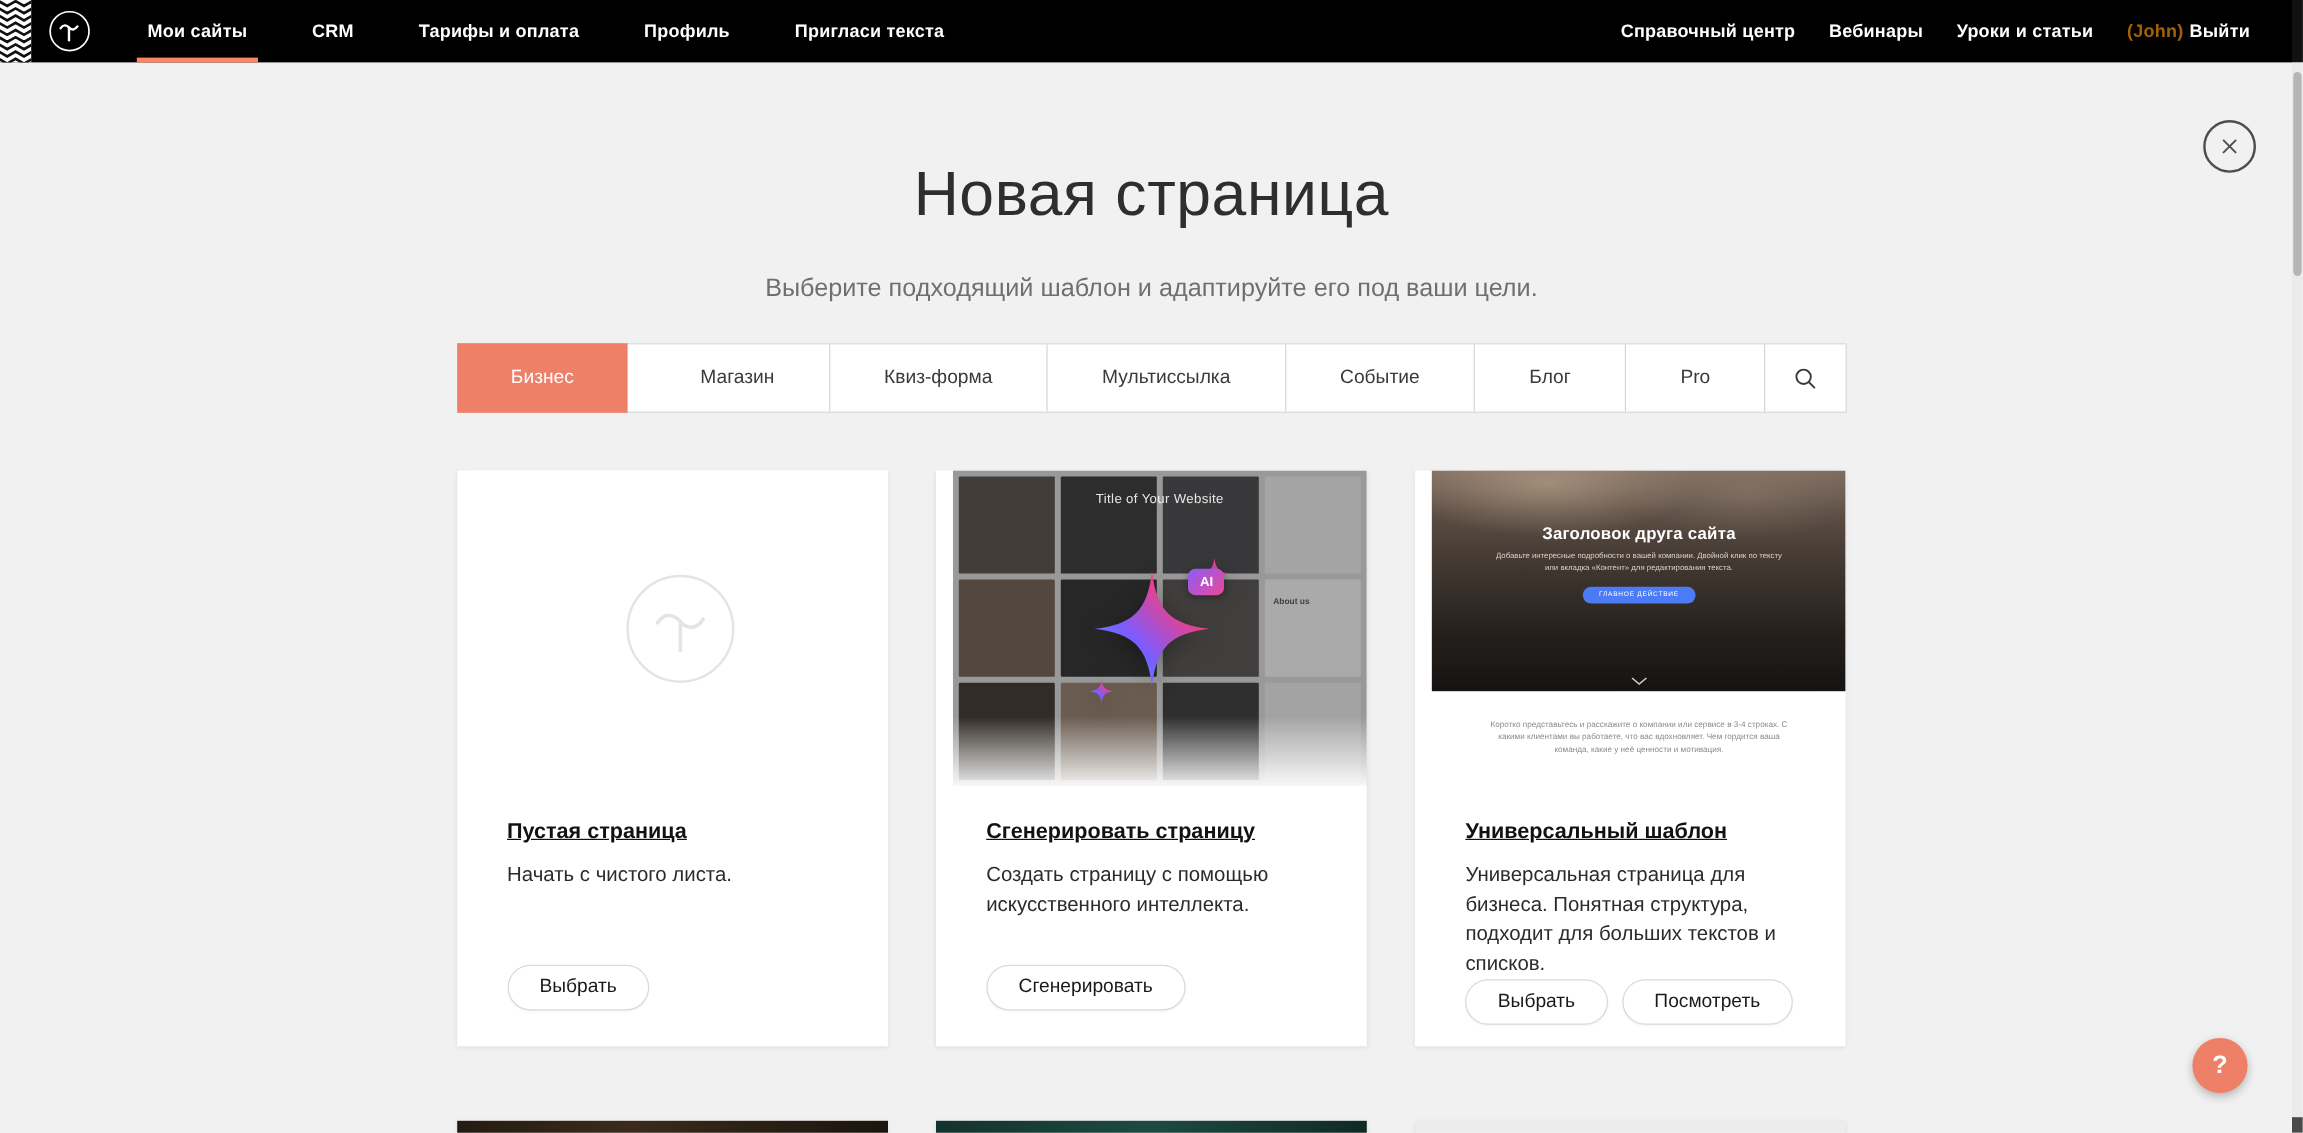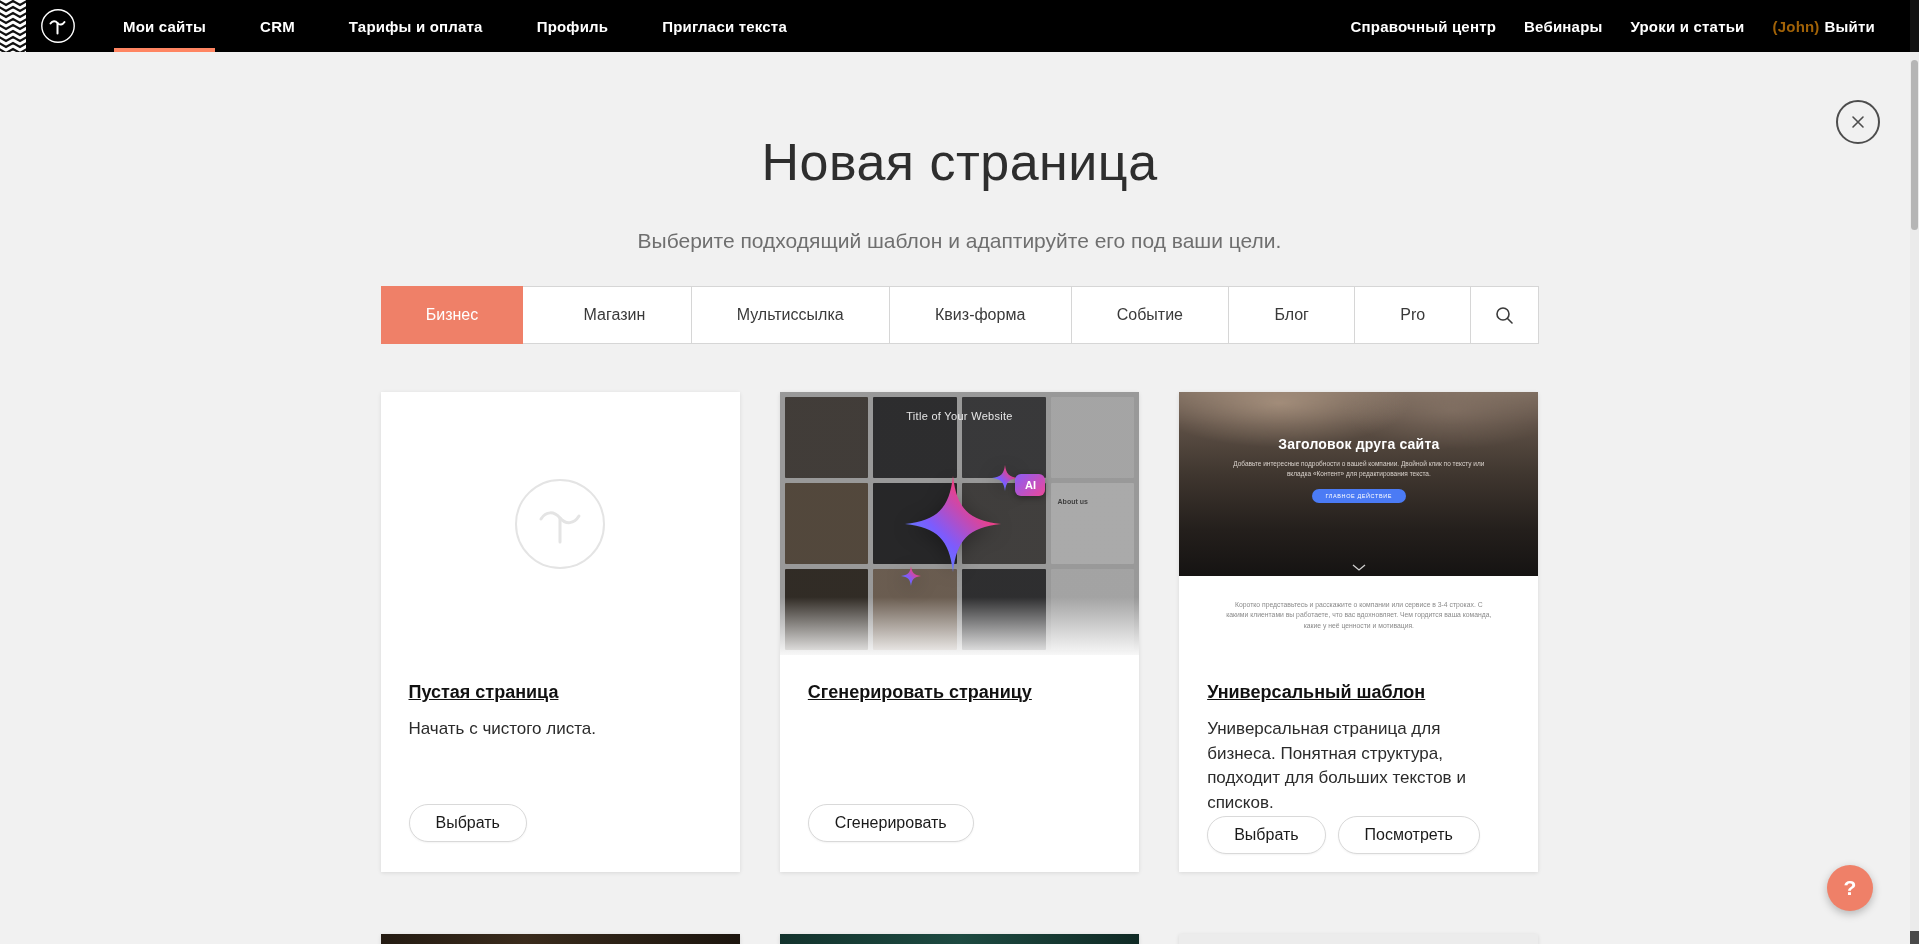--- a/index.html
+++ b/index.html
@@ -63,21 +63,21 @@
     background:#ef8068; color:#fff; border-right:none;
     margin:-1px 15px -1px -1px; z-index:1;
   }
   .tab.tab-search { flex:0 0 66px; padding:0; border-right:none; }
 
   
   .cards { width:1158px; margin:48px auto 0; display:flex; gap:40px; }
   .card {
     flex:1; height:480px; background:#fff;
     box-shadow:0 1px 4px rgba(0,0,0,0.10);
-    display:flex; flex-direction:column; cursor:pointer;
+    display:flex; flex-direction:column; cursor:pointer;padding-left:14px;
   }
   .card-preview { flex:0 0 263px; height:263px; position:relative; overflow:hidden; }
   .preview-blank { display:flex; align-items:center; justify-content:center; background:#fff; }
   .card-body { padding:27px 28px 0; }
   .card-title { font-size:18px; font-weight:bold; color:#111;text-decoration:underline; }
   .card-desc { margin-top:14px; font-size:17px; line-height:1.45; color:#2b2b2b; }
   .card-actions { margin-top:auto; padding:0 28px 30px; display:flex; gap:12px; }
   .pill-btn {
     height:38px; padding:0 26px; border-radius:19px;
     border:1px solid #d9d9d9; background:#fff;
@@ -110,21 +110,20 @@
     position:absolute; left:50%; top:50%; transform:translate(-50%,-50%);
     filter:drop-shadow(0 4px 10px rgba(0,0,0,0.35));
   }
   .ai-badge {
     position:absolute; left:calc(50% + 24px); top:calc(50% - 50px);
     width:30px; height:22px; border-radius:6px;
     background:linear-gradient(135deg,#8b5cf6,#ec4899);
     color:#fff; font-size:11px; font-weight:bold;
     display:flex; align-items:center; justify-content:center;
     box-shadow:0 2px 6px rgba(0,0,0,0.35);
-    margin-left:32px;
   }
 
   
   .hero {
     height:184px; position:relative; text-align:center; color:#fff; overflow:hidden;
     background:
       radial-gradient(ellipse 60% 40% at 28% 6%, rgba(200,174,150,0.55), transparent 60%),
       radial-gradient(ellipse 50% 35% at 76% 10%, rgba(150,130,115,0.45), transparent 60%),
       linear-gradient(180deg,#7e6d60 0%, #5d4f45 18%, #3f362f 45%, #241f1c 75%, #151312 100%);
   }
@@ -201,22 +200,22 @@
 </div>
 
 <div class="content">
 
   <h1 class="page-title">Новая страница</h1>
   <div class="page-subtitle">Выберите подходящий шаблон и адаптируйте его под ваши цели.</div>
 
   <div class="tabs">
     <div class="tab active">Бизнес</div>
     <div class="tab">Магазин</div>
+    <div class="tab">Квиз-форма</div>
     <div class="tab">Мультиссылка</div>
-    <div class="tab">Квиз-форма</div>
     <div class="tab">Событие</div>
     <div class="tab">Блог</div>
     <div class="tab">Pro</div>
     <div class="tab tab-search">
       <svg width="19" height="19" viewBox="0 0 19 19">
         <circle cx="8" cy="8" r="6" fill="none" stroke="#3a3a3a" stroke-width="1.6"></circle>
         <path d="M12.5 12.5 L17 17" stroke="#3a3a3a" stroke-width="1.6" stroke-linecap="round"></path>
       </svg>
     </div>
   </div>
@@ -268,20 +267,21 @@
             </linearGradient>
           </defs>
           <path fill="url(#starGrad)" transform="translate(104,90)" d="M0 -48C3.8 -15.4 15.4 -3.8 48 0C15.4 3.8 3.8 15.4 0 48C-3.8 15.4 -15.4 3.8 -48 0C-15.4 -3.8 -3.8 -15.4 0 -48Z"></path>
           <path fill="url(#starGrad)" transform="translate(156,44)" d="M0 -13C1 -4.2 4.2 -1 13 0C4.2 1 1 4.2 0 13C-1 4.2 -4.2 1 -13 0C-4.2 -1 -1 -4.2 0 -13Z"></path>
           <path fill="url(#starGrad)" transform="translate(62,142)" d="M0 -10C0.8 -3.2 3.2 -0.8 10 0C3.2 0.8 0.8 3.2 0 10C-0.8 3.2 -3.2 0.8 -10 0C-3.2 -0.8 -0.8 -3.2 0 -10Z"></path>
         </svg>
         <div class="ai-badge">AI</div>
       </div>
       <div class="card-body">
         <div class="card-title">Сгенерировать страницу</div>
+        <div class="card-desc">Создать страницу с помощью искусственного интеллекта.</div>
       </div>
       <div class="card-actions">
         <button class="pill-btn">Сгенерировать</button>
       </div>
     </div>
 
     <div class="card">
       <div class="card-preview">
         <div class="hero">
           <div class="hero-title">Заголовок друга сайта</div>

